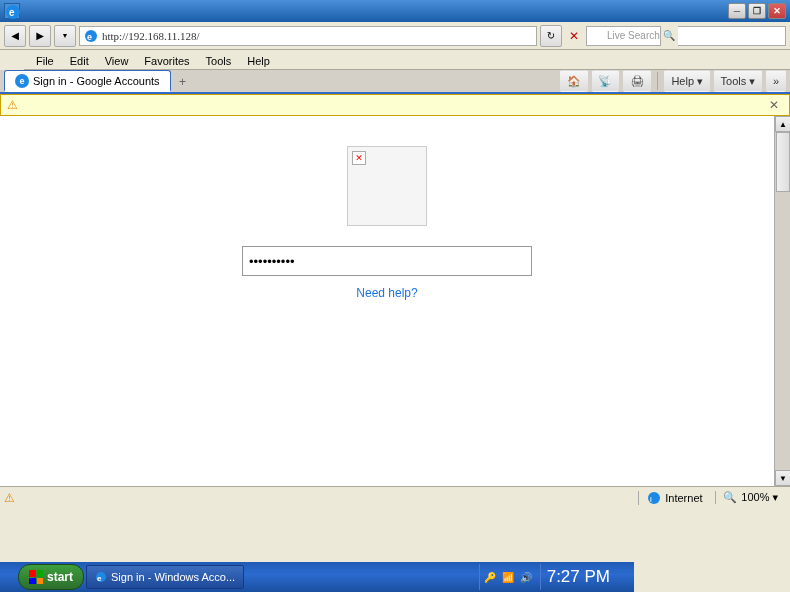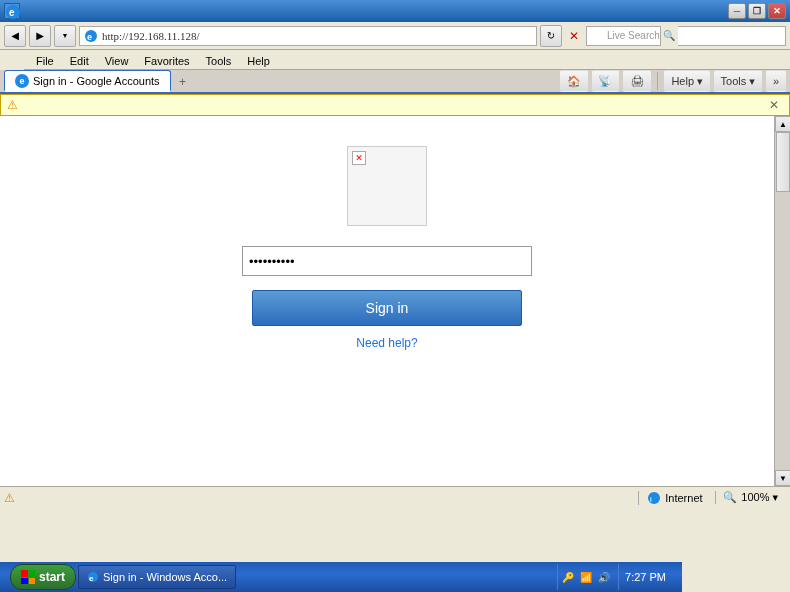--- a/index.html
+++ b/index.html
@@ -317,27 +317,27 @@
       border-left: 1px solid #aaa;
       padding: 0 8px;
       font-size: 11px;
     }
 
     
     .taskbar {
       position: fixed;
       bottom: 0;
       left: 0;
-      width: 682px;
+      width: 634px;
       height: 30px;
       background: linear-gradient(to bottom, #1f5bb5 0%, #2b6acf 40%, #1a4fa0 100%);
       display: flex;
       align-items: center;
       gap: 2px;
-      padding: 0 10px;
+      padding: 0 18px;
     }
     .start-btn {
       height: 26px;
       padding: 0 10px;
       background: linear-gradient(to bottom, #3d9e3d, #2d6e2d);
       border: 1px solid #1a4a1a;
       border-radius: 12px;
       color: white;
       font-size: 12px;
       font-weight: bold;
@@ -373,21 +373,21 @@
       border-left: 1px solid #4a7ad0;
       height: 26px;
     }
     .tray-icon {
       width: 14px; height: 14px;
       display: flex; align-items: center; justify-content: center;
       font-size: 10px; color: white;
     }
     .clock {
       color: white;
-      font-size: 11px;
+      font-size: 17px;
       padding: 0 6px;
       border-left: 1px solid #4a7ad0;
       height: 26px;
       display: flex; align-items: center;
     }
   </style>
 </head>
 <body>
 
 <div class="title-bar">
@@ -461,21 +461,20 @@
 
     <div class="login-container">
 
       <div class="logo-box">
         <div class="broken-icon">✕</div>
       </div>
 
 
       <input type="password" class="form-input" value="1234567890" style="">
 
-      <button class="sign-in-btn">Sign in</button>
 
       <a href="#" class="need-help">Need help?</a>
     </div>
   </div>
 
   <div class="scrollbar">
     <div class="scroll-btn">▲</div>
     <div class="scroll-track">
       <div class="scroll-thumb"></div>
     </div>

